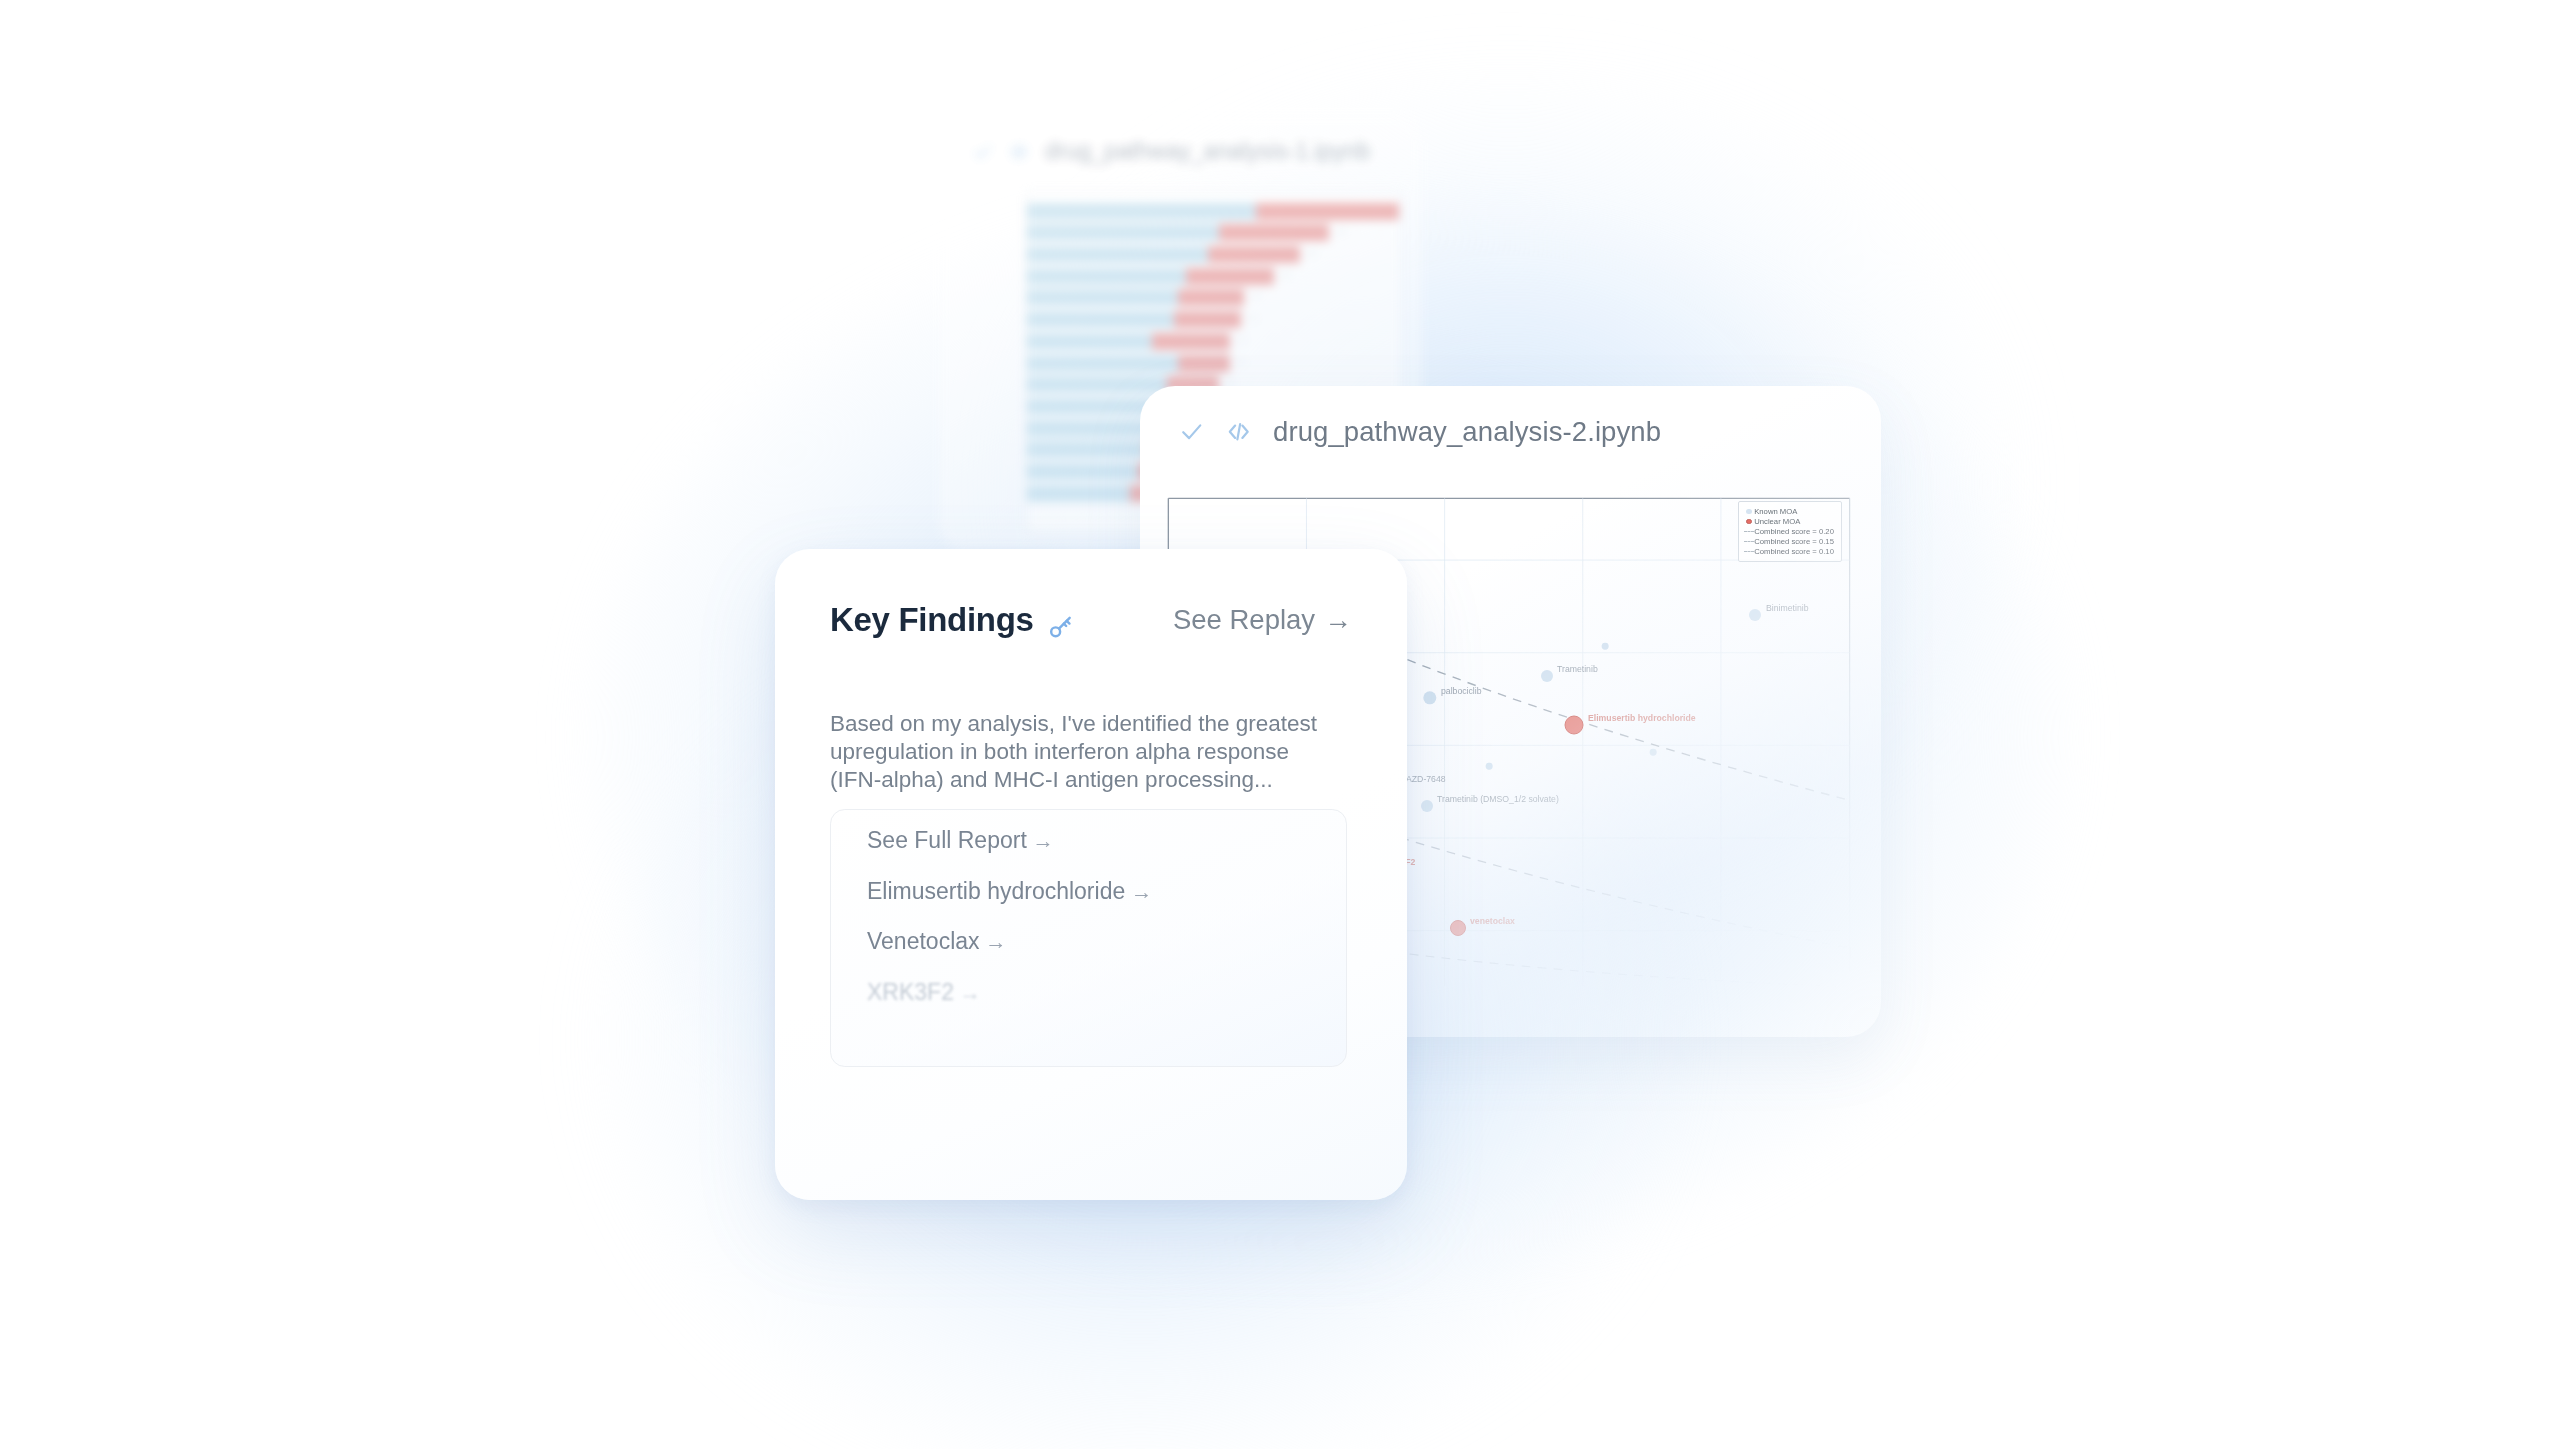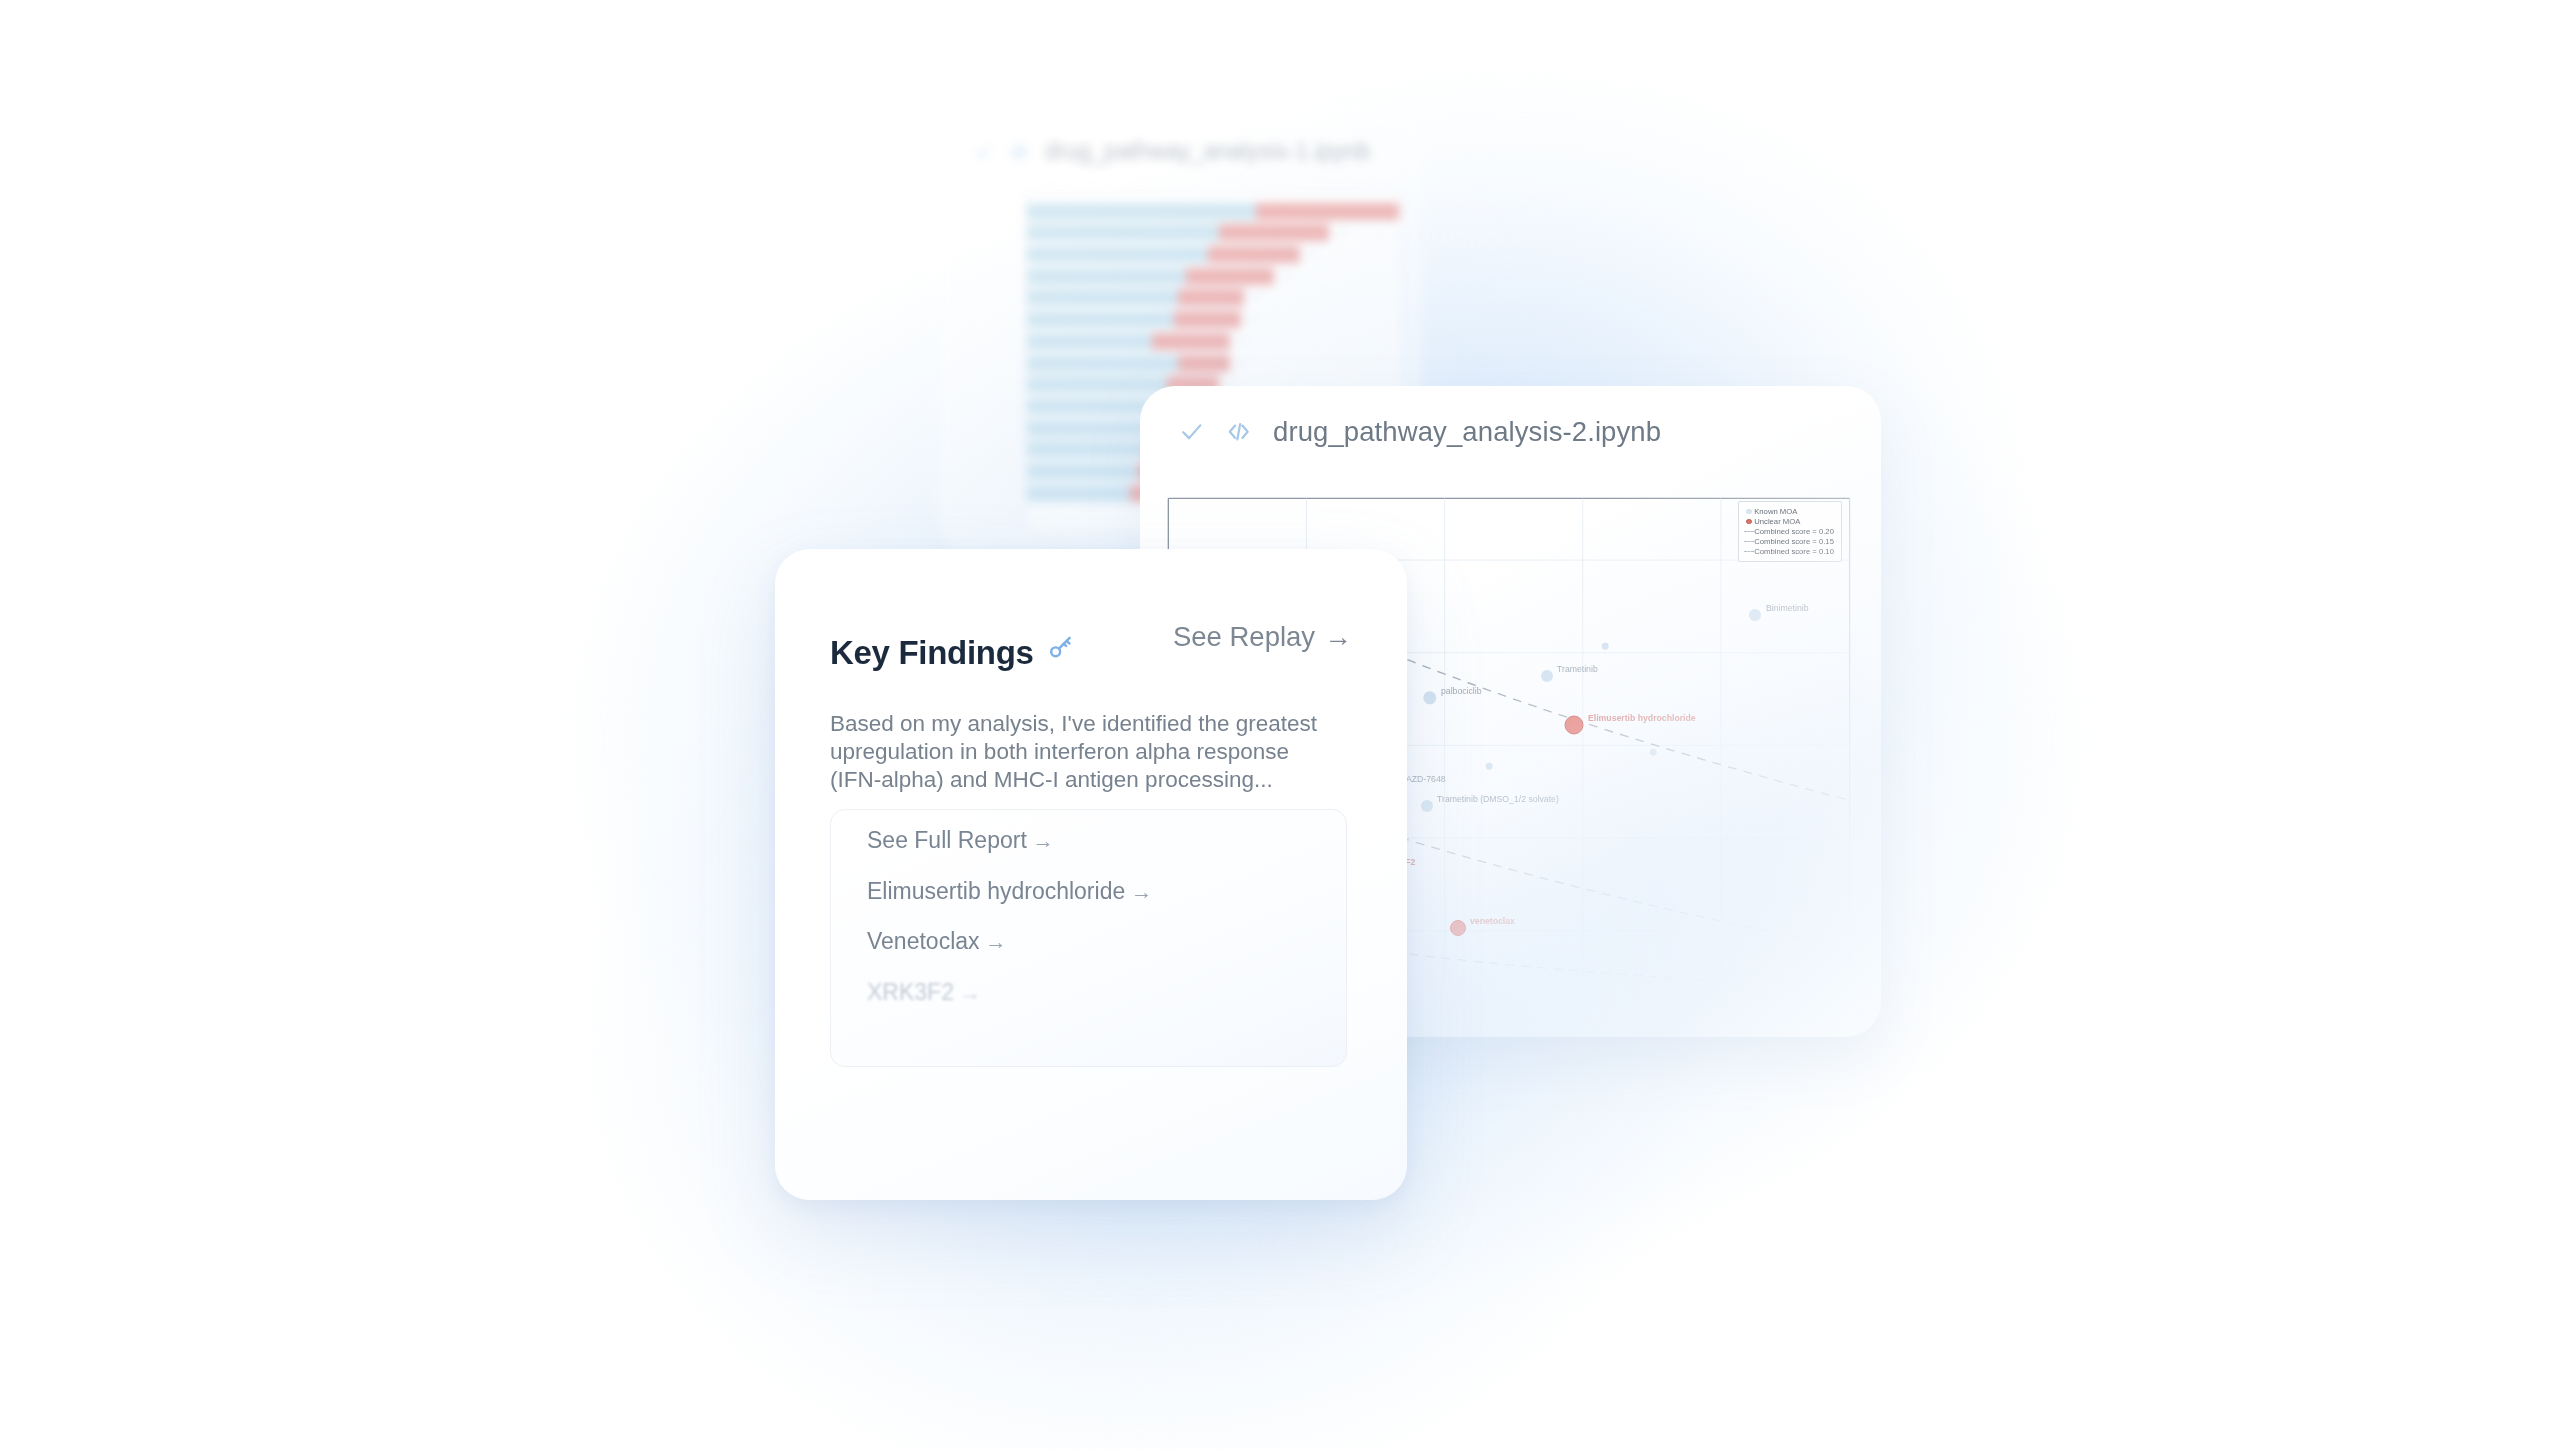--- a/index.html
+++ b/index.html
@@ -199,21 +199,21 @@
       #fdfeff 72%, #f6fafe 100%);
     box-shadow:
       0 6.7px 19px rgba(118,152,196,0.10),
       0 32px 81px rgba(110,148,196,0.16);
   }
   .kf-head {
     position: absolute;
     left: 55px; top: 52px; right: 55px;
     display: flex; align-items: center; justify-content: space-between;
   }
-  .kf-title-wrap { display: flex; align-items: flex-start; gap: 14px; margin-top: 33px; }
+  .kf-title-wrap { display: flex; align-items: flex-end; gap: 14px; }
   .kf-title {
     font-size: 33px; font-weight: bold;
     color: #1b2a3d; letter-spacing: -0.3px;
   }
   .key-icon svg { display: block; }
   .kf-replay {
     display: flex; align-items: center; gap: 9.4px;
     font-size: 27.5px; color: #7c8793;
     white-space: nowrap;
   }

